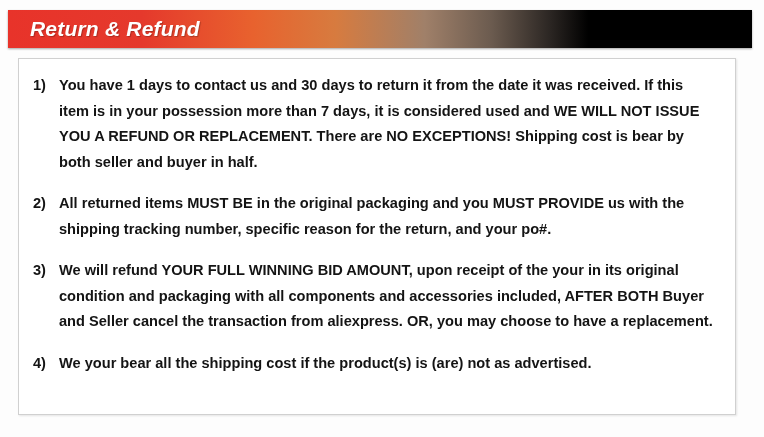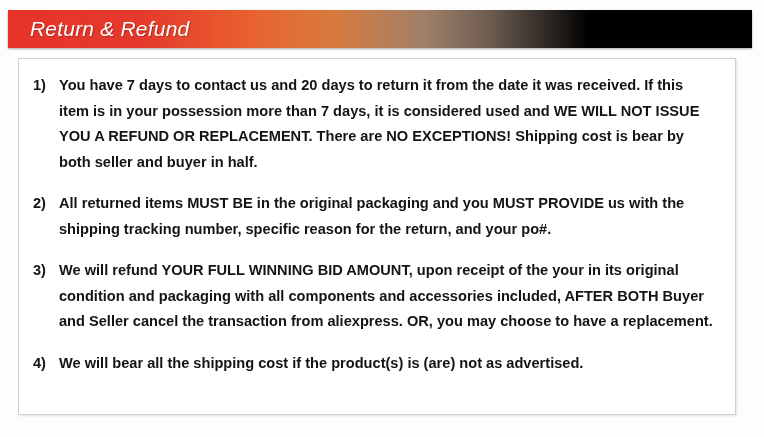--- a/index.html
+++ b/index.html
@@ -44,21 +44,21 @@
   }
 
   .banner-title {
     position: absolute;
     left: 22px;
     top: 50%;
     transform: translateY(-50%);
     color: #ffffff;
     font-family: "Liberation Sans", sans-serif;
     font-size: 21px;
-    font-weight: normal;
+    font-weight: bold;
     font-style: italic;
     letter-spacing: 0.2px;
     white-space: nowrap;
     text-shadow: 1px 1px 1px rgba(0,0,0,0.25);
   }
 
   
   .content-box {
     position: absolute;
     left: 18px;
@@ -116,34 +116,34 @@
 
   <div class="banner">
     <div class="banner-title">Return &amp; Refund</div>
   </div>
 
   <div class="content-box">
     <ul class="policy-list">
 
       <li class="policy-item">
         <span class="policy-marker">1)</span>
-        <span class="policy-text">You have 7 days to contact us and 20 days to return it from the date it was received. If this item is in your possession more than 7 days, it is considered used and WE WILL NOT ISSUE YOU A REFUND OR REPLACEMENT. There are NO EXCEPTIONS! Shipping cost is bear by both seller and buyer in half.</span>
+        <span class="policy-text">You have 1 days to contact us and 30 days to return it from the date it was received. If this item is in your possession more than 7 days, it is considered used and WE WILL NOT ISSUE YOU A REFUND OR REPLACEMENT. There are NO EXCEPTIONS! Shipping cost is bear by both seller and buyer in half.</span>
       </li>
 
       <li class="policy-item">
         <span class="policy-marker">2)</span>
         <span class="policy-text">All returned items MUST BE in the original packaging and you MUST PROVIDE us with the shipping tracking number, specific reason for the return, and your po#.</span>
       </li>
 
       <li class="policy-item">
         <span class="policy-marker">3)</span>
         <span class="policy-text">We will refund YOUR FULL WINNING BID AMOUNT, upon receipt of the your in its original condition and packaging with all components and accessories included, AFTER BOTH Buyer and Seller cancel the transaction from aliexpress. OR, you may choose to have a replacement.</span>
       </li>
 
       <li class="policy-item">
         <span class="policy-marker">4)</span>
-        <span class="policy-text">We will bear all the shipping cost if the product(s) is (are) not as advertised.</span>
+        <span class="policy-text">We your bear all the shipping cost if the product(s) is (are) not as advertised.</span>
       </li>
 
     </ul>
   </div>
 
 </div>
 
 </body></html>

